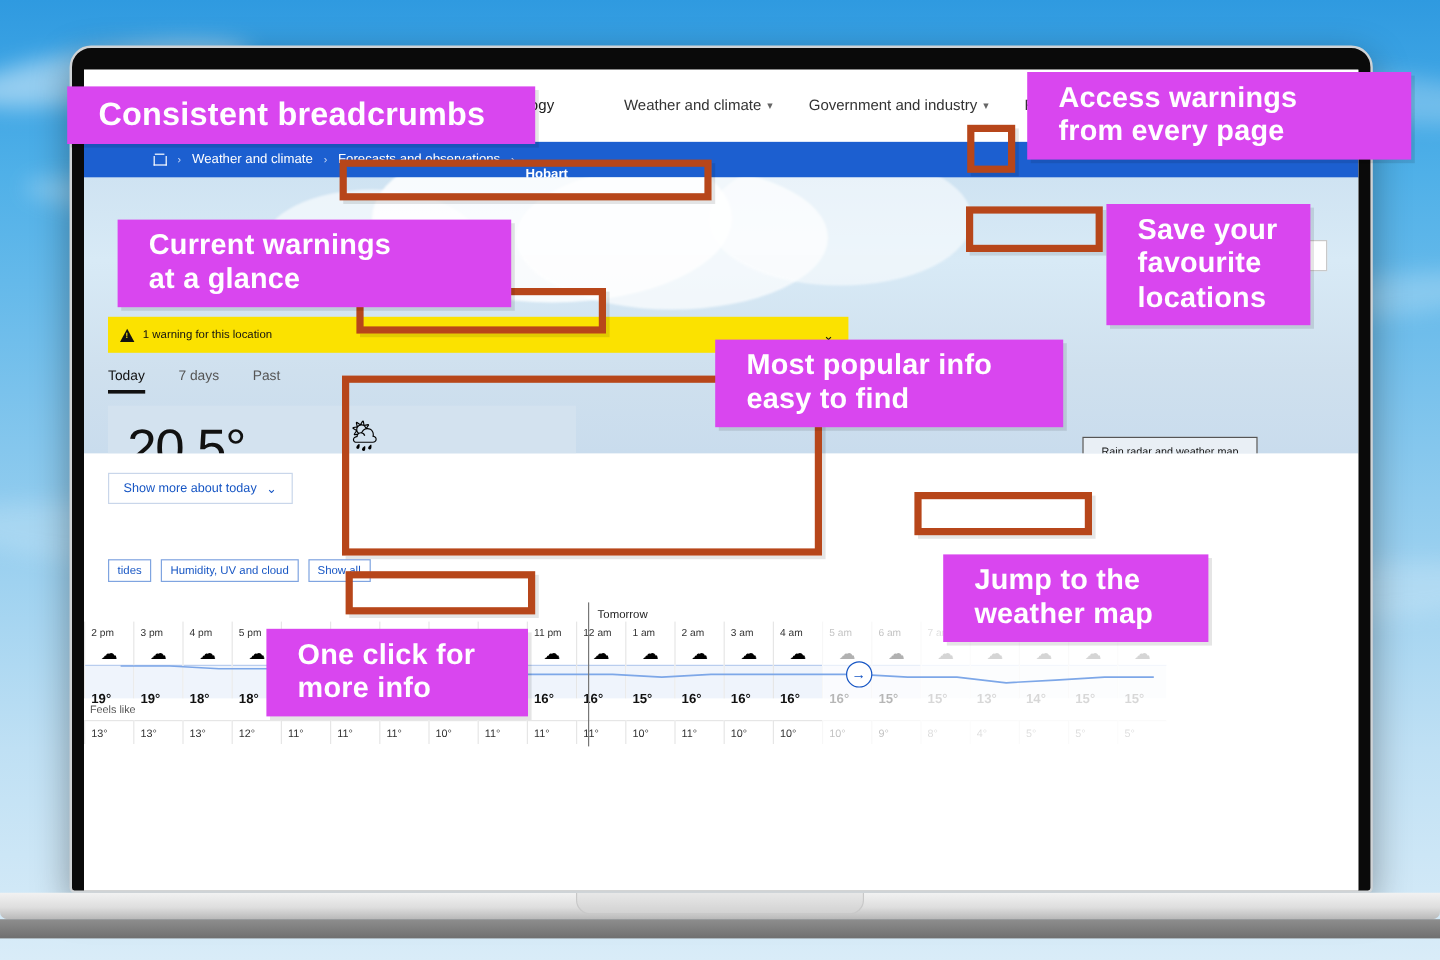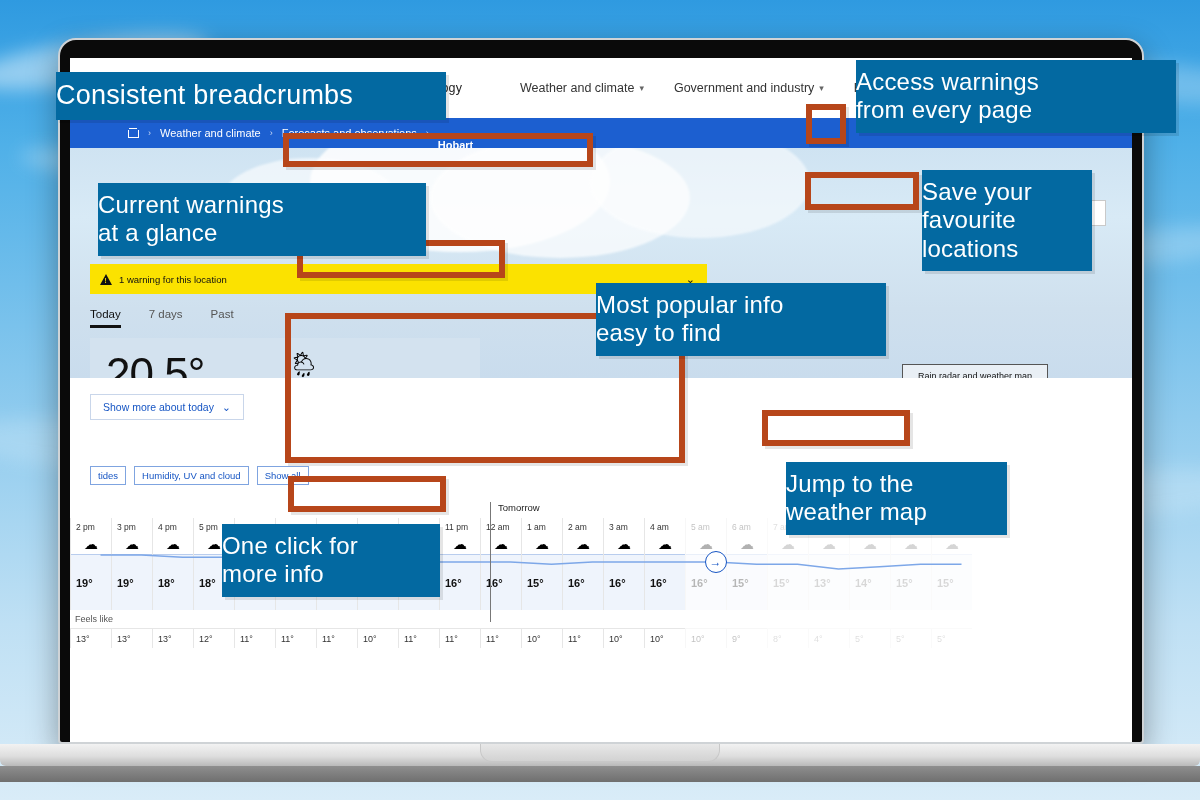--- a/index.html
+++ b/index.html
@@ -125,41 +125,41 @@
   .showmore {
     position:absolute; left:20px; top:16px; height:26px; padding:0 12px;
     border:1px solid #c9d6ea; background:#fff; display:flex; align-items:center; gap:8px;
     font-size:10.5px; color:#1756c4;
   }
   .chips { position:absolute; left:20px; top:88px; display:flex; gap:8px; }
   .chip { border:1px solid #7fa4e0; color:#1756c4; font-size:9.5px; padding:3px 7px; background:#fff; white-space:nowrap; }
 
   
   .hourly { position:absolute; left:0; top:124px; right:0; }
-  .hday { font-size:9.5px; color:#222; height:16px; padding-left:4px; display:flex; align-items:flex-start; }
+  .hday { font-size:9.5px; color:#222; height:16px; padding-left:4px; display:flex; align-items:flex-end; }
   .hrow { display:flex; position:relative; }
   .hcell { width:41px; flex:0 0 41px; border-left:1px solid #e6e6e6; }
   .h-time { font-size:8.5px; color:#333; padding:4px 0 2px 5px; }
   .h-ico { font-size:14px; text-align:center; height:20px; line-height:20px; }
-  .h-band { height:56px; background:#eff4fc; border-top:1px solid #b9cdee; }
+  .h-band { height:28px; background:#eff4fc; border-top:1px solid #b9cdee; }
   .h-temp { font-size:11px; font-weight:bold; color:#111; padding-left:5px; padding-top:22px; }
   .h-feels-hd { font-size:9px; color:#555; padding:4px 0 2px 5px; height:18px;}
   .h-feels { font-size:9px; color:#333; padding:5px 0 4px 5px; border-top:1px solid #e6e6e6; }
   .tomorrow-div { position:absolute; left:0; top:0; bottom:0; width:1px; background:#777; }
   .scroll-arrow {
     position:absolute; width:22px; height:22px; border:1.5px solid #1756c4; border-radius:50%;
     background:#fff; color:#1756c4; font-size:12px; display:flex; align-items:center; justify-content:center;
   }
   .faded { opacity:.30; }
   .faded2 { opacity:.16; }
 
   
   .callout {
-    position:absolute; background:#0369a1; color:#fff; font-weight:normal;
-    padding:8px 0; line-height:1.18; letter-spacing:.2px;
+    position:absolute; background:#d946ef; color:#fff; font-weight:bold;
+    padding:8px 26px; line-height:1.18; letter-spacing:.2px;
     box-shadow: 3px 3px 0 rgba(0,0,0,.10);
   }
   .hl { position:absolute; border:6px solid #b7461a; box-shadow: 3px 3px 0 rgba(0,0,0,.10); }
 </style>
 </head>
 <body>
 
 <div class="wisp w1"></div>
 <div class="wisp w2"></div>
 <div class="wisp w3"></div>

